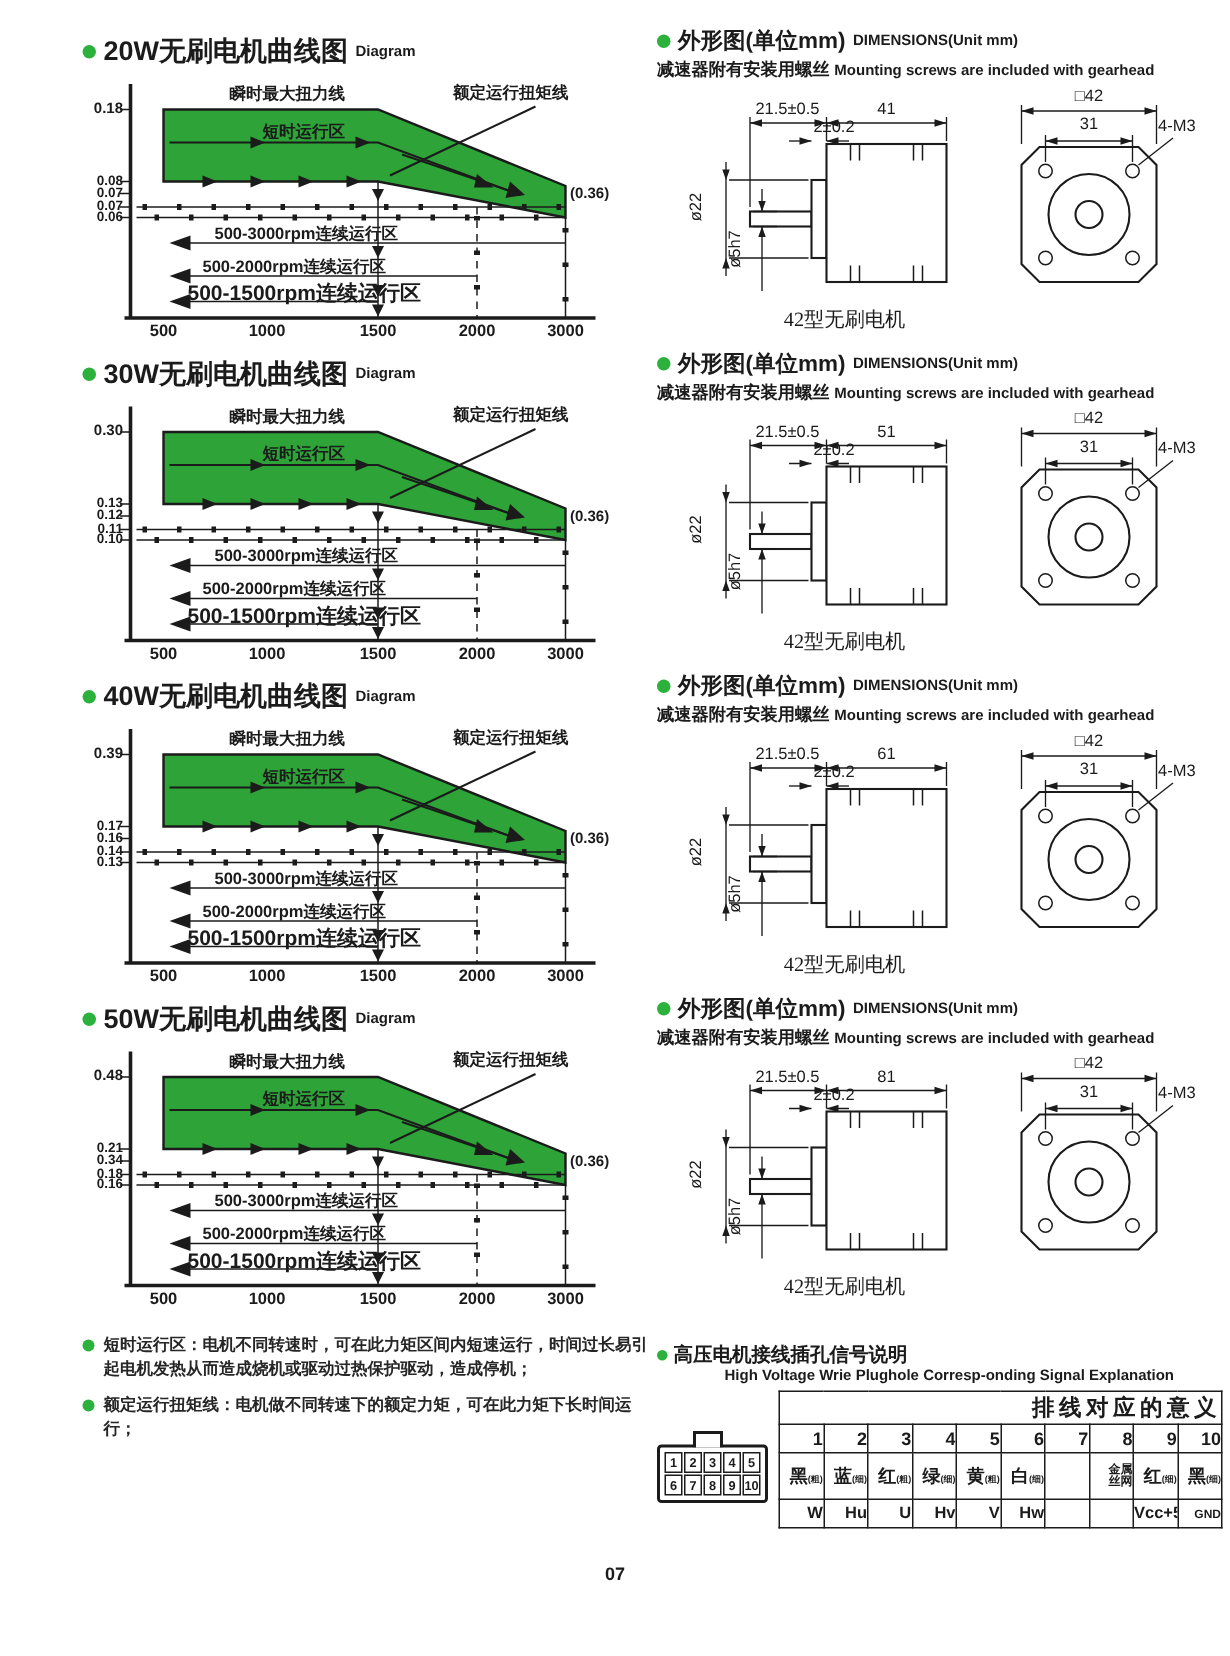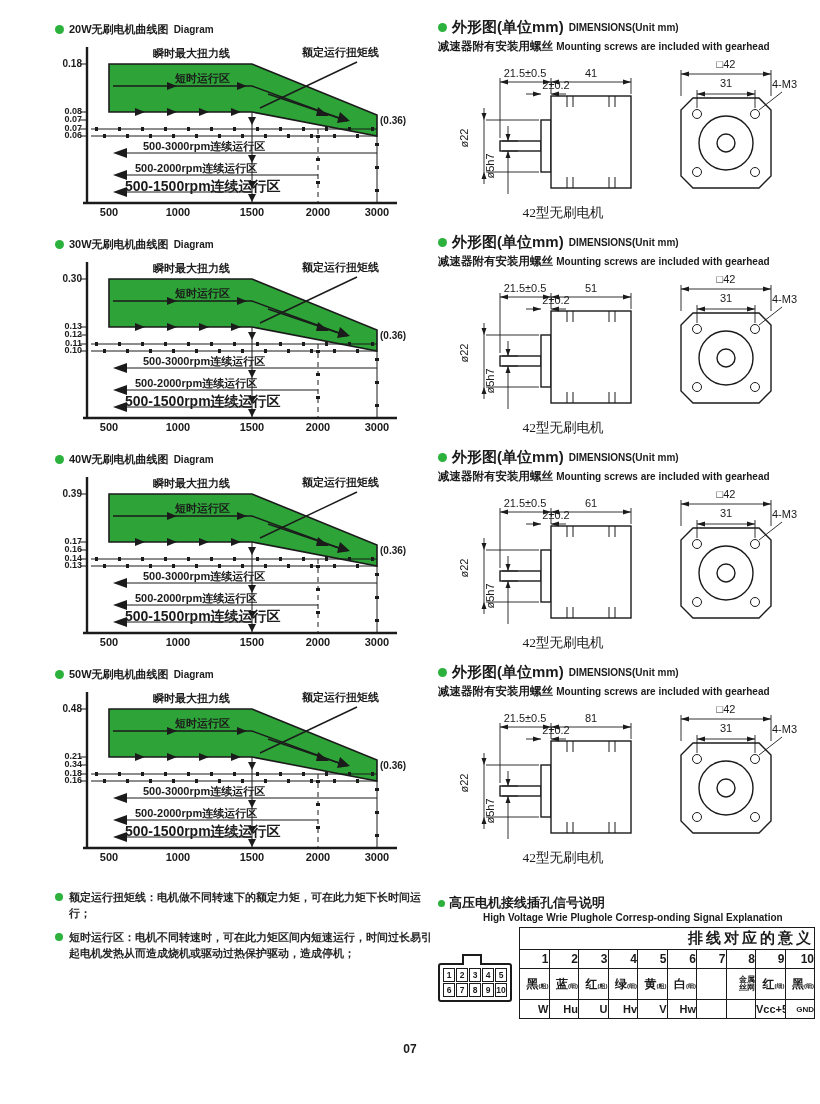--- a/index.html
+++ b/index.html
@@ -10,21 +10,21 @@
   *{box-sizing:border-box;}
   html,body{margin:0;padding:0;background:#e8e8e8;}
   body{font-family:"Liberation Sans","DejaVu Sans",sans-serif;color:var(--ink);}
   .page{position:relative;width:820px;height:1104px;background:#ffffff;margin:0 auto;overflow:hidden;}
   .col-left{position:absolute;left:55px;top:22px;width:382px;}
   .col-right{position:absolute;left:438px;top:18px;width:382px;}
 
   
   .sec-title{display:flex;align-items:center;gap:5px;margin:0 0 2px 0;white-space:nowrap;}
   .dot{width:9px;height:9px;border-radius:50%;background:var(--bullet);flex:0 0 auto;}
-  .t-cn{font-size:11px;font-weight:bold;color:var(--ink);}
+  .t-cn{font-size:18px;font-weight:bold;color:var(--ink);}
   .t-cn.big{font-size:15px;}
   .t-en{font-size:10px;font-weight:bold;color:var(--ink);}
 
   
   .chart-sec{height:215px;}
   .chart{position:relative;width:380px;height:188px;}
   .chart-svg{position:absolute;left:0;top:0;width:380px;height:188px;}
   .band{fill:var(--green);stroke:var(--ink);stroke-width:1.6;}
   .k{fill:none;stroke:var(--ink);stroke-width:1.4;}
   .k1{fill:none;stroke:var(--ink);stroke-width:1;}
@@ -347,25 +347,25 @@
         <span class="cl lrated">额定运行扭矩线</span>
         <span class="cl lz1">500-3000rpm连续运行区</span>
         <span class="cl lz2">500-2000rpm连续运行区</span>
         <span class="cl lz3">500-1500rpm连续运行区</span>
       </div>
     </section>
 
     <section class="notes">
       <div class="note">
         <span class="n-dot"></span>
-        <p>额定运行扭矩线：电机做不同转速下的额定力矩，可在此力矩下长时间运行；</p>
+        <p>短时运行区：电机不同转速时，可在此力矩区间内短速运行，时间过长易引起电机发热从而造成烧机或驱动过热保护驱动，造成停机；</p>
       </div>
       <div class="note">
         <span class="n-dot"></span>
-        <p>短时运行区：电机不同转速时，可在此力矩区间内短速运行，时间过长易引起电机发热从而造成烧机或驱动过热保护驱动，造成停机；</p>
+        <p>额定运行扭矩线：电机做不同转速下的额定力矩，可在此力矩下长时间运行；</p>
       </div>
     </section>
   </div>
 
   <div class="col-right">
 
     <section class="dim-sec">
       <h3 class="sec-title">
         <span class="dot"></span>
         <span class="t-cn big">外形图(单位mm)</span>

